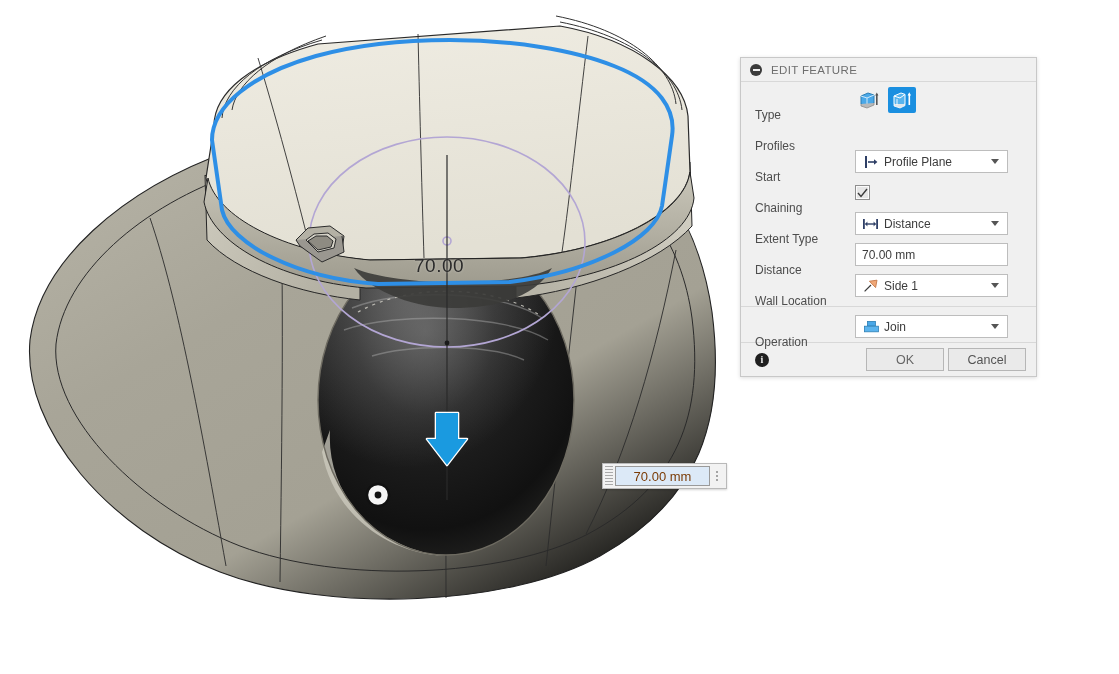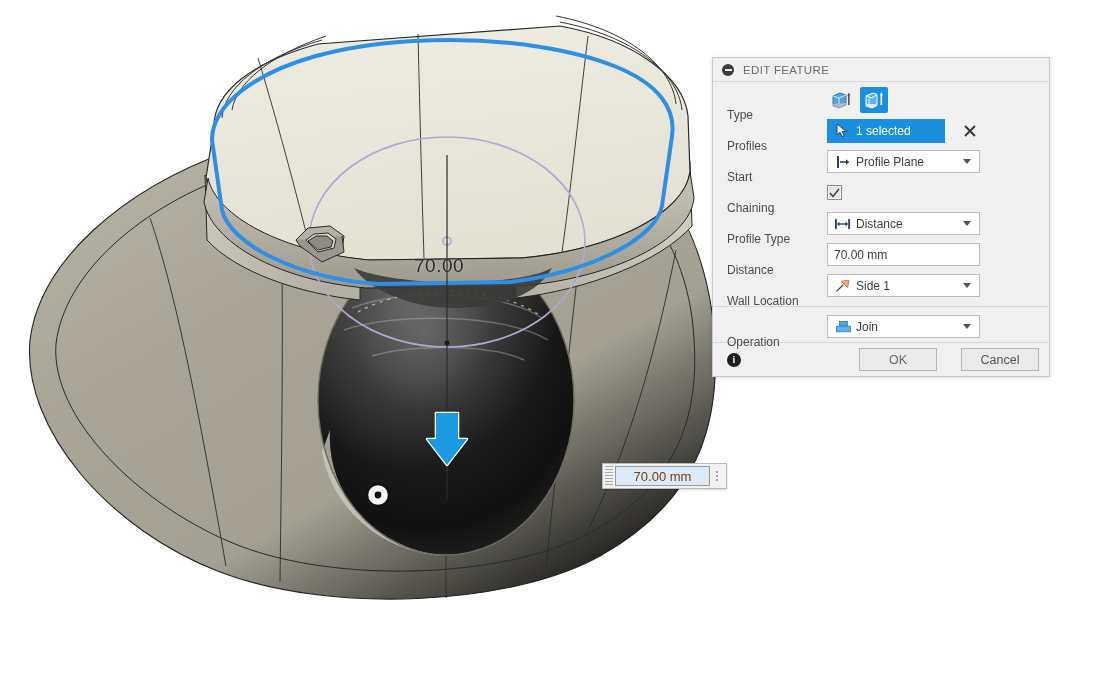--- a/index.html
+++ b/index.html
@@ -50,22 +50,22 @@
   }
   #float-input .kebab {
     width: 14px; height: 20px;
     display: flex; flex-direction: column; align-items: center; justify-content: center; gap: 2px;
   }
   #float-input .kebab i { width: 2px; height: 2px; background: #8a8a8a; border-radius: 50%; display: block; }
 
   
   #dialog {
     position: absolute;
-    left: 712px; top: 57px;
-    width: 338px;
+    left: 740px; top: 57px;
+    width: 297px;
     background: #f0f0f0;
     border: 1px solid #c8c8c8;
     box-shadow: 0 1px 4px rgba(0,0,0,.14);
     font-size: 12px;
     color: #4a4a4a;
   }
   #dialog-header {
     height: 24px;
     display: flex; align-items: center;
     padding-left: 9px;
@@ -168,21 +168,21 @@
     display: flex; align-items: center; justify-content: center;
     font-family: "Liberation Serif", serif;
   }
   .footer-spacer { flex: 1; }
   .btn {
     height: 23px; width: 78px;
     background: #eaeaea;
     border: 1px solid #b6b6b6;
     font-size: 12.5px; color: #545454;
     display: flex; align-items: center; justify-content: center;
-    margin-left: 24px;
+    margin-left: 4px;
     font-family: "Liberation Sans", sans-serif;
   }
   .btn.ok { color: #666666; }
 </style>
 </head>
 <body>
 
 <div id="root">
 
   <div id="viewport">
@@ -365,29 +365,20 @@
                 <rect x="16.5" y="3" width="1.6" height="11" fill="#ffffff"></rect>
                 <path d="M17.3 1.3 L15.6 4.6 L19 4.6 Z" fill="#ffffff"></path>
               </svg>
             </span>
           </span>
         </span>
       </div>
 
       <div class="row">
         <span class="label">Profiles</span>
-        <span class="ctrl">
-          <span class="sel-pill">
-            <svg width="13" height="15" viewBox="0 0 13 15">
-              <path d="M1 1 L1 12 L4 9.2 L6 13.6 L8.2 12.6 L6.2 8.4 L10.4 8.4 Z" fill="#e8eef3" stroke="#2b4a63" stroke-width="1"></path>
-            </svg>
-            <span>1 selected</span>
-          </span>
-          <span class="x-btn"></span>
-        </span>
       </div>
 
       <div class="row">
         <span class="label">Start</span>
         <span class="ctrl">
           <span class="field">
             <span class="ficon">
               <svg width="16" height="14" viewBox="0 0 16 14">
                 <rect x="2" y="1" width="2" height="12" fill="#2e3f66"></rect>
                 <path d="M5 7 L12 7" stroke="#2e3f66" stroke-width="1.6"></path>
@@ -406,21 +397,21 @@
           <span class="chk">
             <svg width="11" height="10" viewBox="0 0 11 10">
               <path d="M1 5 L4 8.4 L10 1" fill="none" stroke="#3a3a3a" stroke-width="1.4"></path>
             </svg>
           </span>
         </span>
       </div>
 
 
       <div class="row">
-        <span class="label">Profile Type</span>
+        <span class="label">Extent Type</span>
         <span class="ctrl">
           <span class="field">
             <span class="ficon">
               <svg width="18" height="14" viewBox="0 0 18 14">
                 <rect x="1" y="2" width="1.8" height="10" fill="#2e3f66"></rect>
                 <rect x="14.2" y="2" width="1.8" height="10" fill="#2e3f66"></rect>
                 <path d="M3.6 7 L13.4 7" stroke="#2e3f66" stroke-width="1.4"></path>
                 <path d="M5.4 4.6 L3 7 L5.4 9.4 Z" fill="#2e3f66"></path>
                 <path d="M11.6 4.6 L14 7 L11.6 9.4 Z" fill="#2e3f66"></path>
               </svg>

